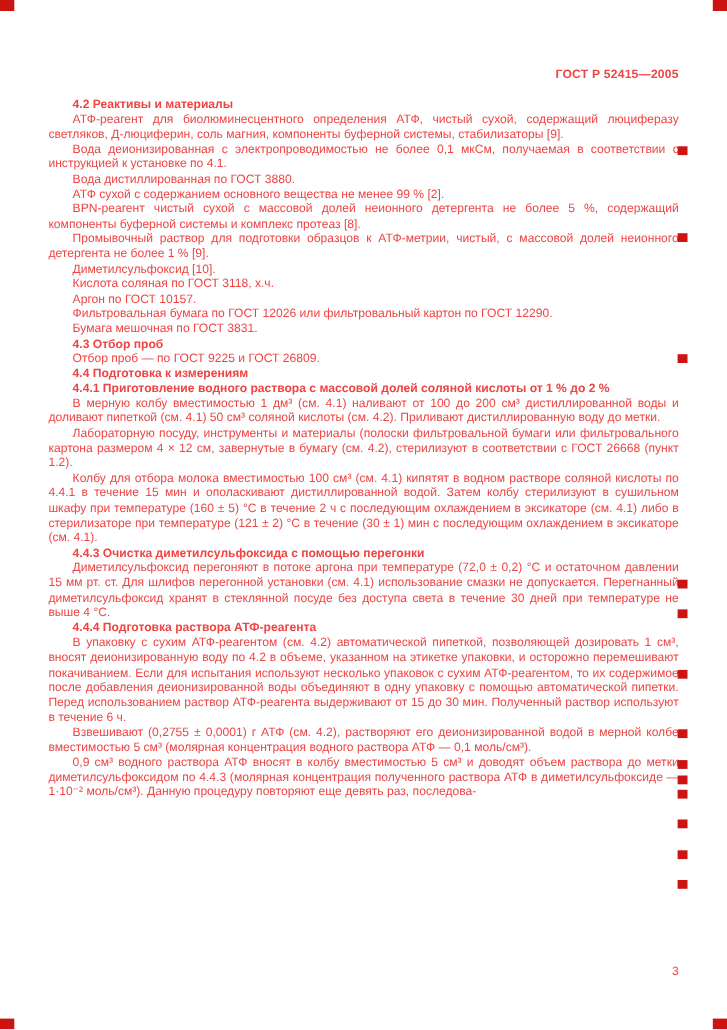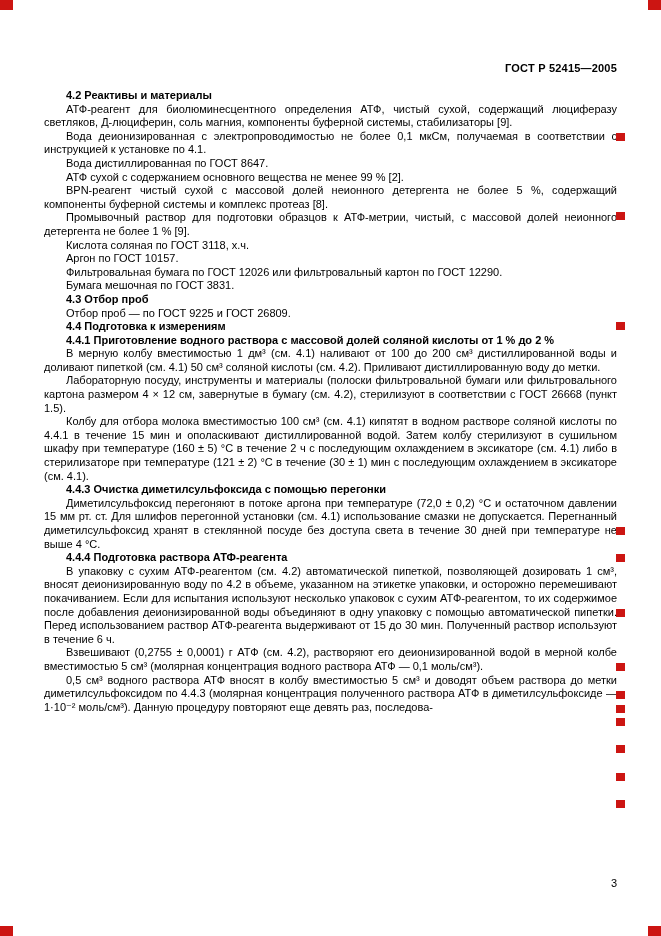--- a/index.html
+++ b/index.html
@@ -3,21 +3,21 @@
 <meta charset="utf-8">
 <style>
   * { margin: 0; padding: 0; box-sizing: border-box; }
   html, body { background: #ffffff; }
   .page {
     position: relative;
     width: 661px;
     height: 936px;
     background: #ffffff;
     font-family: "Liberation Sans", "DejaVu Sans", sans-serif;
-    color: #000000;
+    color: #ef4444;
     overflow: hidden;
   }
   .doc-header {
     position: absolute;
     top: 62px;
     right: 44px;
     font-size: 11px;
     font-weight: bold;
     letter-spacing: 0.2px;
   }
@@ -46,41 +46,42 @@
 </head>
 <body>
 
 <div class="page">
   <div class="doc-header">ГОСТ Р 52415—2005</div>
 
   <div class="text-block" id="paragraphs">
       <p class="h">4.2 Реактивы и материалы</p>
       <p>АТФ-реагент для биолюминесцентного определения АТФ, чистый сухой, содержащий люциферазу светляков, Д-люциферин, соль магния, компоненты буферной системы, стабилизаторы [9].</p>
       <p>Вода деионизированная с электропроводимостью не более 0,1 мкСм, получаемая в соответствии с инструкцией к установке по 4.1.</p>
-      <p>Вода дистиллированная по ГОСТ 8647.</p>
+      <p>Вода дистиллированная по ГОСТ 3880.</p>
       <p>АТФ сухой с содержанием основного вещества не менее 99 % [2].</p>
       <p>BPN-реагент чистый сухой с массовой долей неионного детергента не более 5 %, содержащий компоненты буферной системы и комплекс протеаз [8].</p>
       <p>Промывочный раствор для подготовки образцов к АТФ-метрии, чистый, с массовой долей неионного детергента не более 1 % [9].</p>
+      <p>Диметилсульфоксид [10].</p>
       <p>Кислота соляная по ГОСТ 3118, х.ч.</p>
       <p>Аргон по ГОСТ 10157.</p>
       <p>Фильтровальная бумага по ГОСТ 12026 или фильтровальный картон по ГОСТ 12290.</p>
       <p>Бумага мешочная по ГОСТ 3831.</p>
       <p class="h">4.3 Отбор проб</p>
       <p>Отбор проб — по ГОСТ 9225 и ГОСТ 26809.</p>
       <p class="h">4.4 Подготовка к измерениям</p>
       <p class="h">4.4.1 Приготовление водного раствора с массовой долей соляной кислоты от 1 % до 2 %</p>
       <p>В мерную колбу вместимостью 1 дм³ (см. 4.1) наливают от 100 до 200 см³ дистиллированной воды и доливают пипеткой (см. 4.1) 50 см³ соляной кислоты (см. 4.2). Приливают дистиллированную воду до метки.</p>
-      <p>Лабораторную посуду, инструменты и материалы (полоски фильтровальной бумаги или фильтровального картона размером 4 × 12 см, завернутые в бумагу (см. 4.2), стерилизуют в соответствии с ГОСТ 26668 (пункт 1.5).</p>
+      <p>Лабораторную посуду, инструменты и материалы (полоски фильтровальной бумаги или фильтровального картона размером 4 × 12 см, завернутые в бумагу (см. 4.2), стерилизуют в соответствии с ГОСТ 26668 (пункт 1.2).</p>
       <p>Колбу для отбора молока вместимостью 100 см³ (см. 4.1) кипятят в водном растворе соляной кислоты по 4.4.1 в течение 15 мин и ополаскивают дистиллированной водой. Затем колбу стерилизуют в сушильном шкафу при температуре (160 ± 5) °С в течение 2 ч с последующим охлаждением в эксикаторе (см. 4.1) либо в стерилизаторе при температуре (121 ± 2) °С в течение (30 ± 1) мин с последующим охлаждением в эксикаторе (см. 4.1).</p>
       <p class="h">4.4.3 Очистка диметилсульфоксида с помощью перегонки</p>
       <p>Диметилсульфоксид перегоняют в потоке аргона при температуре (72,0 ± 0,2) °С и остаточном давлении 15 мм рт. ст. Для шлифов перегонной установки (см. 4.1) использование смазки не допускается. Перегнанный диметилсульфоксид хранят в стеклянной посуде без доступа света в течение 30 дней при температуре не выше 4 °С.</p>
       <p class="h">4.4.4 Подготовка раствора АТФ-реагента</p>
       <p>В упаковку с сухим АТФ-реагентом (см. 4.2) автоматической пипеткой, позволяющей дозировать 1 см³, вносят деионизированную воду по 4.2 в объеме, указанном на этикетке упаковки, и осторожно перемешивают покачиванием. Если для испытания используют несколько упаковок с сухим АТФ-реагентом, то их содержимое после добавления деионизированной воды объединяют в одну упаковку с помощью автоматической пипетки. Перед использованием раствор АТФ-реагента выдерживают от 15 до 30 мин. Полученный раствор используют в течение 6 ч.</p>
       <p>Взвешивают (0,2755 ± 0,0001) г АТФ (см. 4.2), растворяют его деионизированной водой в мерной колбе вместимостью 5 см³ (молярная концентрация водного раствора АТФ — 0,1 моль/см³).</p>
-      <p>0,5 см³ водного раствора АТФ вносят в колбу вместимостью 5 см³ и доводят объем раствора до метки диметилсульфоксидом по 4.4.3 (молярная концентрация полученного раствора АТФ в диметилсульфоксиде — 1·10⁻² моль/см³). Данную процедуру повторяют еще девять раз, последова-</p>
+      <p>0,9 см³ водного раствора АТФ вносят в колбу вместимостью 5 см³ и доводят объем раствора до метки диметилсульфоксидом по 4.4.3 (молярная концентрация полученного раствора АТФ в диметилсульфоксиде — 1·10⁻² моль/см³). Данную процедуру повторяют еще девять раз, последова-</p>
     </div>
 
   <div class="page-number">3</div>
 
   <div id="artifacts">
       <div class="red-mark" style="left: 0px; top: 0px; width: 13px; height: 10px; background: rgb(204, 21, 18);"></div>
       <div class="red-mark" style="left: 648px; top: 0px; width: 13px; height: 10px; background: rgb(204, 21, 18);"></div>
       <div class="red-mark" style="left: 0px; top: 926px; width: 13px; height: 10px; background: rgb(204, 21, 18);"></div>
       <div class="red-mark" style="left: 648px; top: 926px; width: 13px; height: 10px; background: rgb(204, 21, 18);"></div>
       <div class="red-mark" style="left: 616px; top: 133px; width: 9px; height: 8px; background: rgb(204, 21, 18);"></div>

